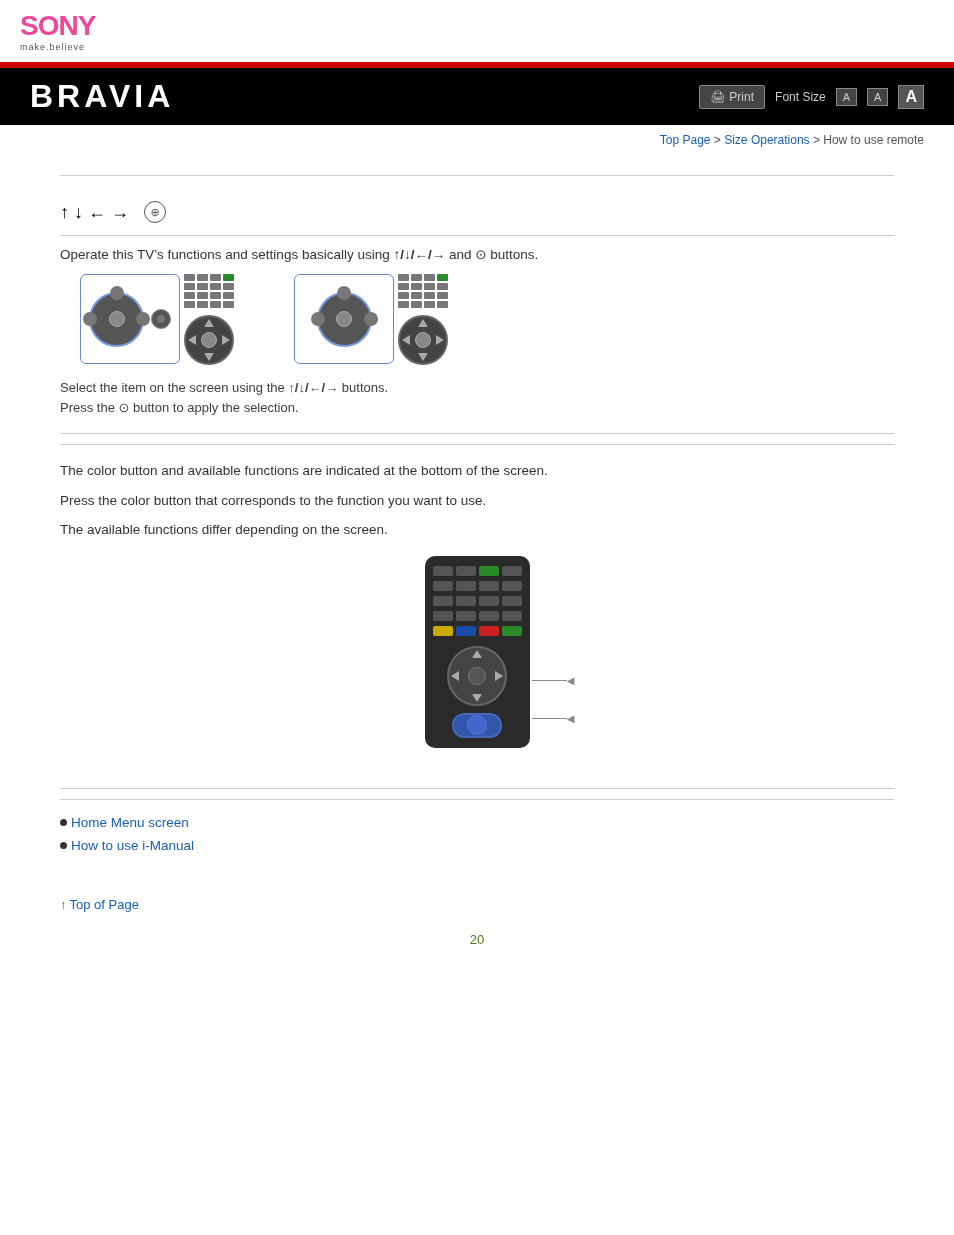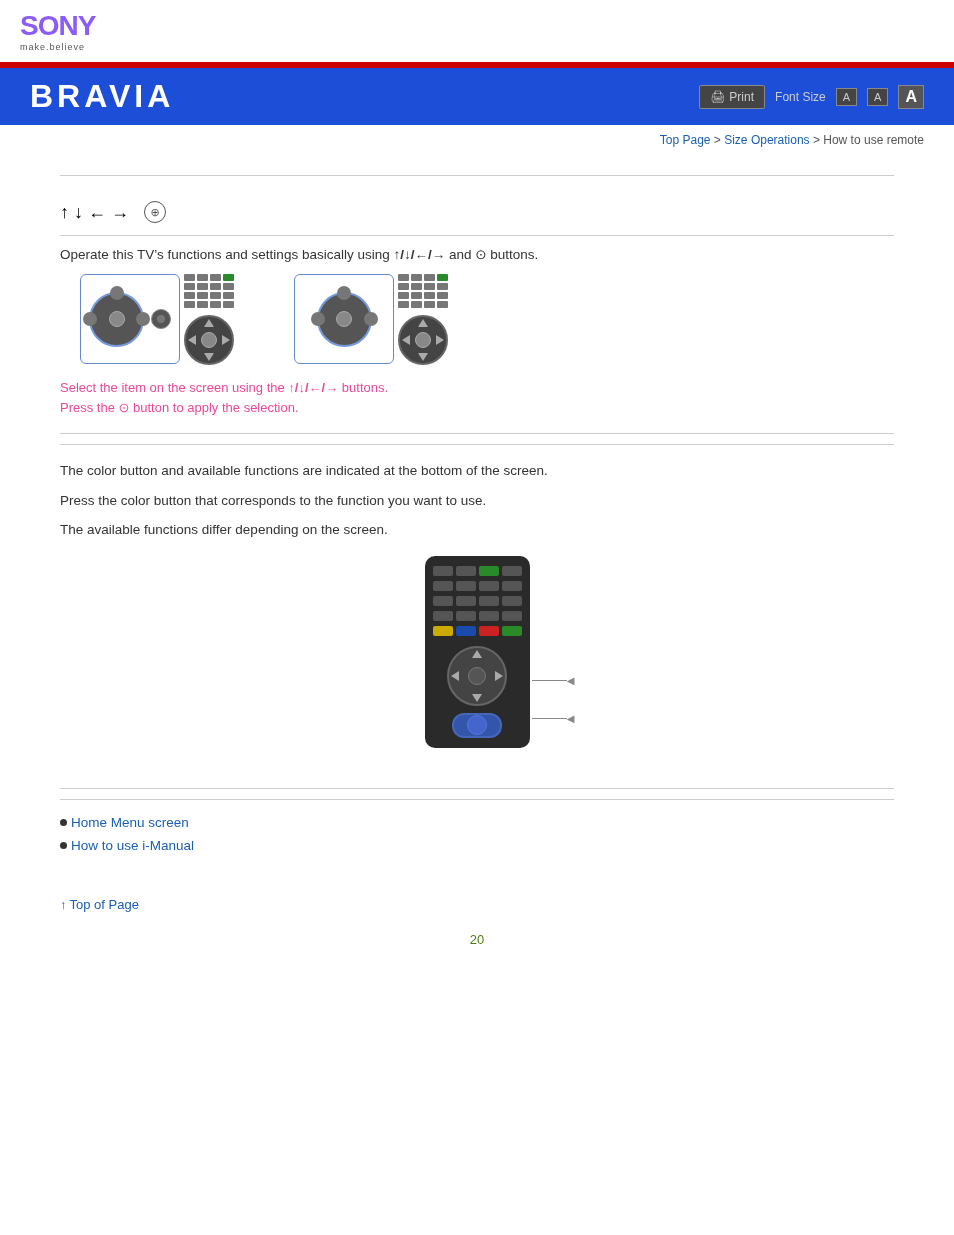--- a/index.html
+++ b/index.html
@@ -20,40 +20,40 @@
       align-items: center;
     }
     .sony-logo {
       display: flex;
       flex-direction: column;
       align-items: flex-start;
     }
     .sony-logo .sony-text {
       font-size: 28px;
       font-weight: bold;
-      color: #8b5cf6;
+      color: #ec4899;
       font-family: 'Arial Black', sans-serif;
       letter-spacing: -1px;
     }
     .sony-logo .tagline {
       font-size: 9px;
       color: #555;
       letter-spacing: 1px;
     }
 
     
     .red-bar {
       height: 6px;
       background: #cc0000;
       width: 100%;
     }
 
     
     .bravia-header {
-      background: #1d4ed8;
+      background: #000000;
       color: #fff;
       padding: 10px 30px;
       display: flex;
       align-items: center;
       justify-content: space-between;
     }
     .bravia-title {
       font-size: 32px;
       font-weight: bold;
       letter-spacing: 4px;
@@ -185,21 +185,21 @@
       border: 1px solid #aaa;
     }
 
     .dpad-up { position: absolute; top: 2px; left: 50%; transform: translateX(-50%); width: 0; height: 0; border-left: 5px solid transparent; border-right: 5px solid transparent; border-bottom: 8px solid #aaa; }
     .dpad-down { position: absolute; bottom: 2px; left: 50%; transform: translateX(-50%); width: 0; height: 0; border-left: 5px solid transparent; border-right: 5px solid transparent; border-top: 8px solid #aaa; }
     .dpad-left { position: absolute; left: 2px; top: 50%; transform: translateY(-50%); width: 0; height: 0; border-top: 5px solid transparent; border-bottom: 5px solid transparent; border-right: 8px solid #aaa; }
     .dpad-right { position: absolute; right: 2px; top: 50%; transform: translateY(-50%); width: 0; height: 0; border-top: 5px solid transparent; border-bottom: 5px solid transparent; border-left: 8px solid #aaa; }
 
     .select-text {
       font-size: 13px;
-      color: #ec4899;
+      color: #404040;
       margin: 5px 0 3px 0;
     }
 
     
     .return-section {
       padding: 20px 0 15px 0;
     }
 
     .return-text {
       font-size: 13.5px;

